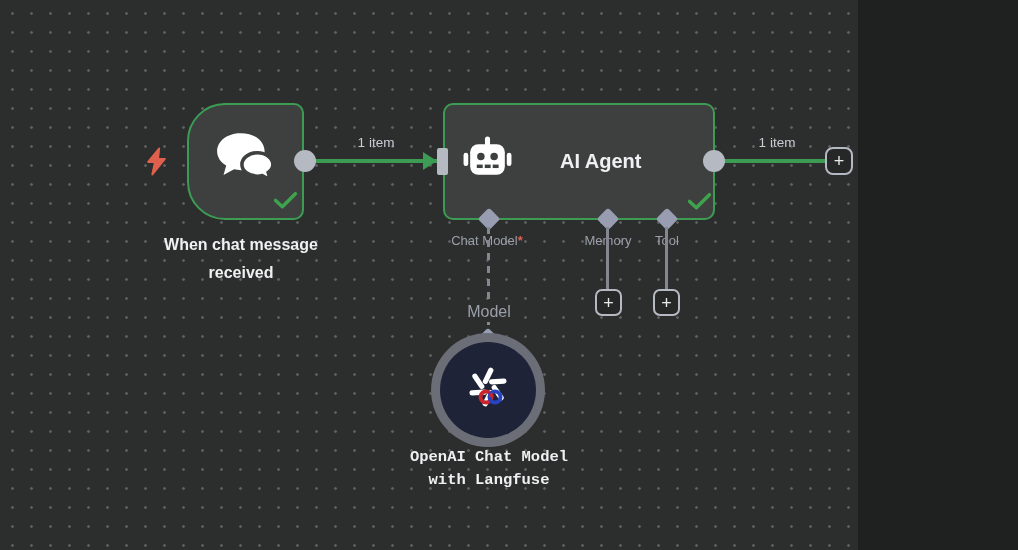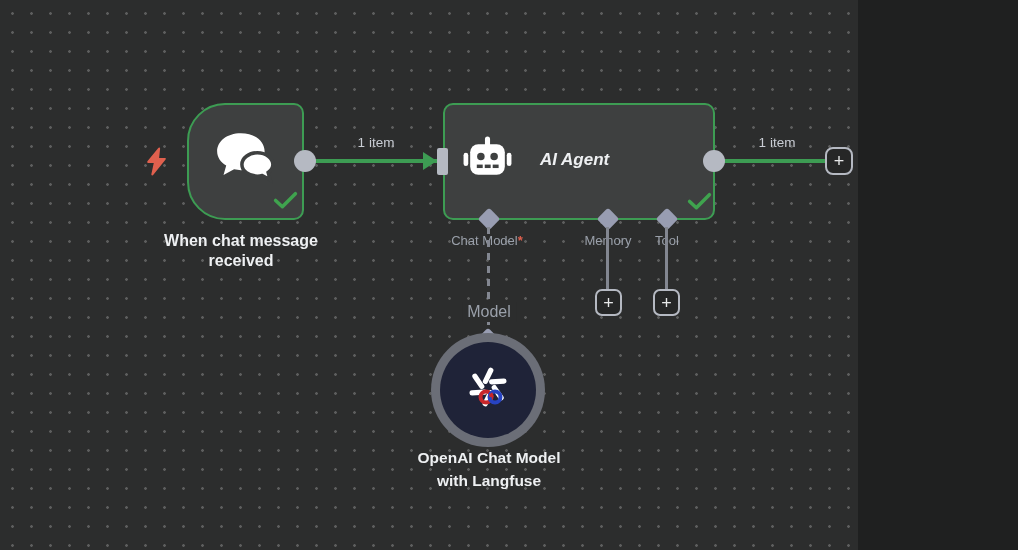--- a/index.html
+++ b/index.html
@@ -26,29 +26,29 @@
   }
   .agent-node{
     left:443px;top:103px;width:272px;height:117px;
     border-radius:10px;
   }
   .node-label{
     position:absolute;
     color:#eef0f2;
     font-weight:bold;
     font-size:16px;
-    line-height:20px;
+    line-height:28px;
     text-align:center;
     transform:translateX(-50%);
   }
   .trigger-label{left:241px;top:231px;width:200px;}
-  .openai-label{left:489px;top:446px;width:175px;font-size:15.5px;line-height:23px;}
+  .openai-label{left:489px;top:446px;width:175px;font-size:15.5px;line-height:23px;font-family:Liberation Mono, monospace;}
   .agent-title{
-    position:absolute;left:540px;top:150px;
-    color:#eef0f2;font-weight:bold;font-size:17px;font-style:italic;
+    position:absolute;left:560px;top:150px;
+    color:#eef0f2;font-weight:bold;font-size:20px;
   }
   
   .endpoint-circle{
     position:absolute;width:22px;height:22px;border-radius:50%;
     background:#b5b9c2;
   }
   .input-rect{
     position:absolute;left:437px;top:148px;width:11px;height:27px;
     background:#b5b9c2;border-radius:2px;
   }

